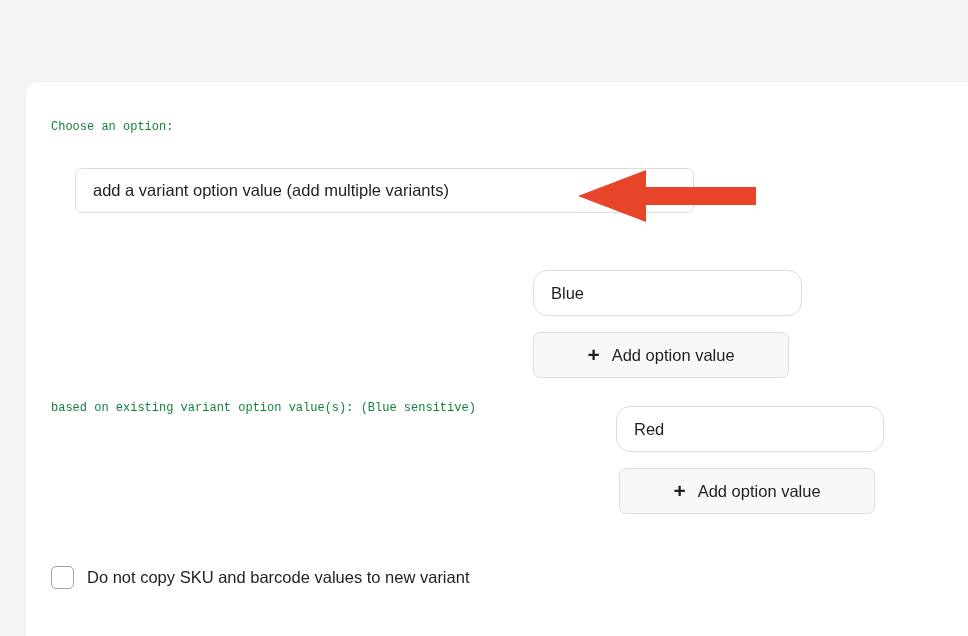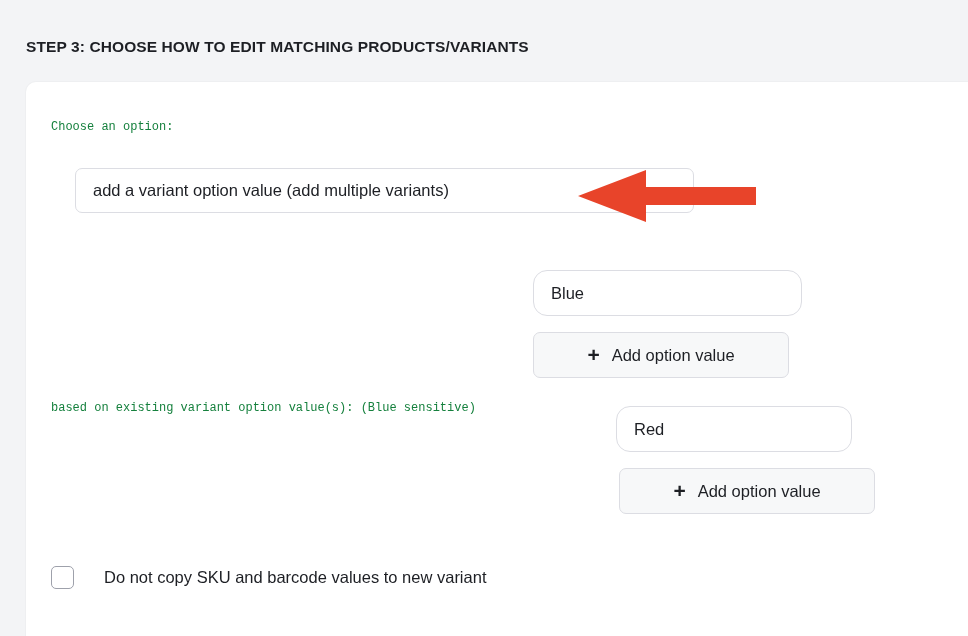--- a/index.html
+++ b/index.html
@@ -111,21 +111,21 @@
     left: 17px;
     top: 0;
     bottom: 0;
     display: flex;
     align-items: center;
     font-size: 16.5px;
     color: #1d1f24;
     white-space: nowrap;
   }
   .input-new      { left: 507px; top: 188px; width: 269px; height: 46px; }
-  .input-existing { left: 590px; top: 324px; width: 236px; height: 46px; }
+  .input-existing { left: 590px; top: 324px; width: 268px; height: 46px; }
 
   
   .add-btn {
     position: absolute;
     background: #f7f8f9;
     border: 1px solid #dcdde3;
     border-radius: 7px;
     box-sizing: border-box;
     display: flex;
     align-items: center;
@@ -147,21 +147,21 @@
   .add-btn-1 { left: 507px; top: 250px; width: 256px; height: 46px; }
   .add-btn-2 { left: 593px; top: 386px; width: 256px; height: 46px; }
 
   
   .checkbox-row {
     position: absolute;
     left: 25px;
     top: 484px;
     display: flex;
     align-items: center;
-    gap: 30px;
+    gap: 13px;
   }
   .checkbox-box {
     width: 23px;
     height: 23px;
     border: 1.5px solid #9ea1ab;
     border-radius: 5px;
     background: #ffffff;
     box-sizing: border-box;
     flex: none;
     cursor: pointer;
@@ -181,21 +181,20 @@
     height: 52px;
     pointer-events: none;
   }
   .red-arrow svg { display: block; width: 100%; height: 100%; }
 </style>
 </head>
 <body>
 
 <div class="page">
 
-  <div class="step-heading">STEP 3: CHOOSE HOW TO EDIT MATCHING PRODUCTS/VARIANTS</div>
 
   <div class="card">
 
     <div class="field-label label-choose">Choose an option:</div>
 
     <div class="select-wrap">
       <div class="select-box"></div>
       <div class="select-value">add a variant option value (add multiple variants)</div>
       <span class="select-chevron">
         <svg viewBox="0 0 11 7" fill="none" xmlns="http://www.w3.org/2000/svg">

